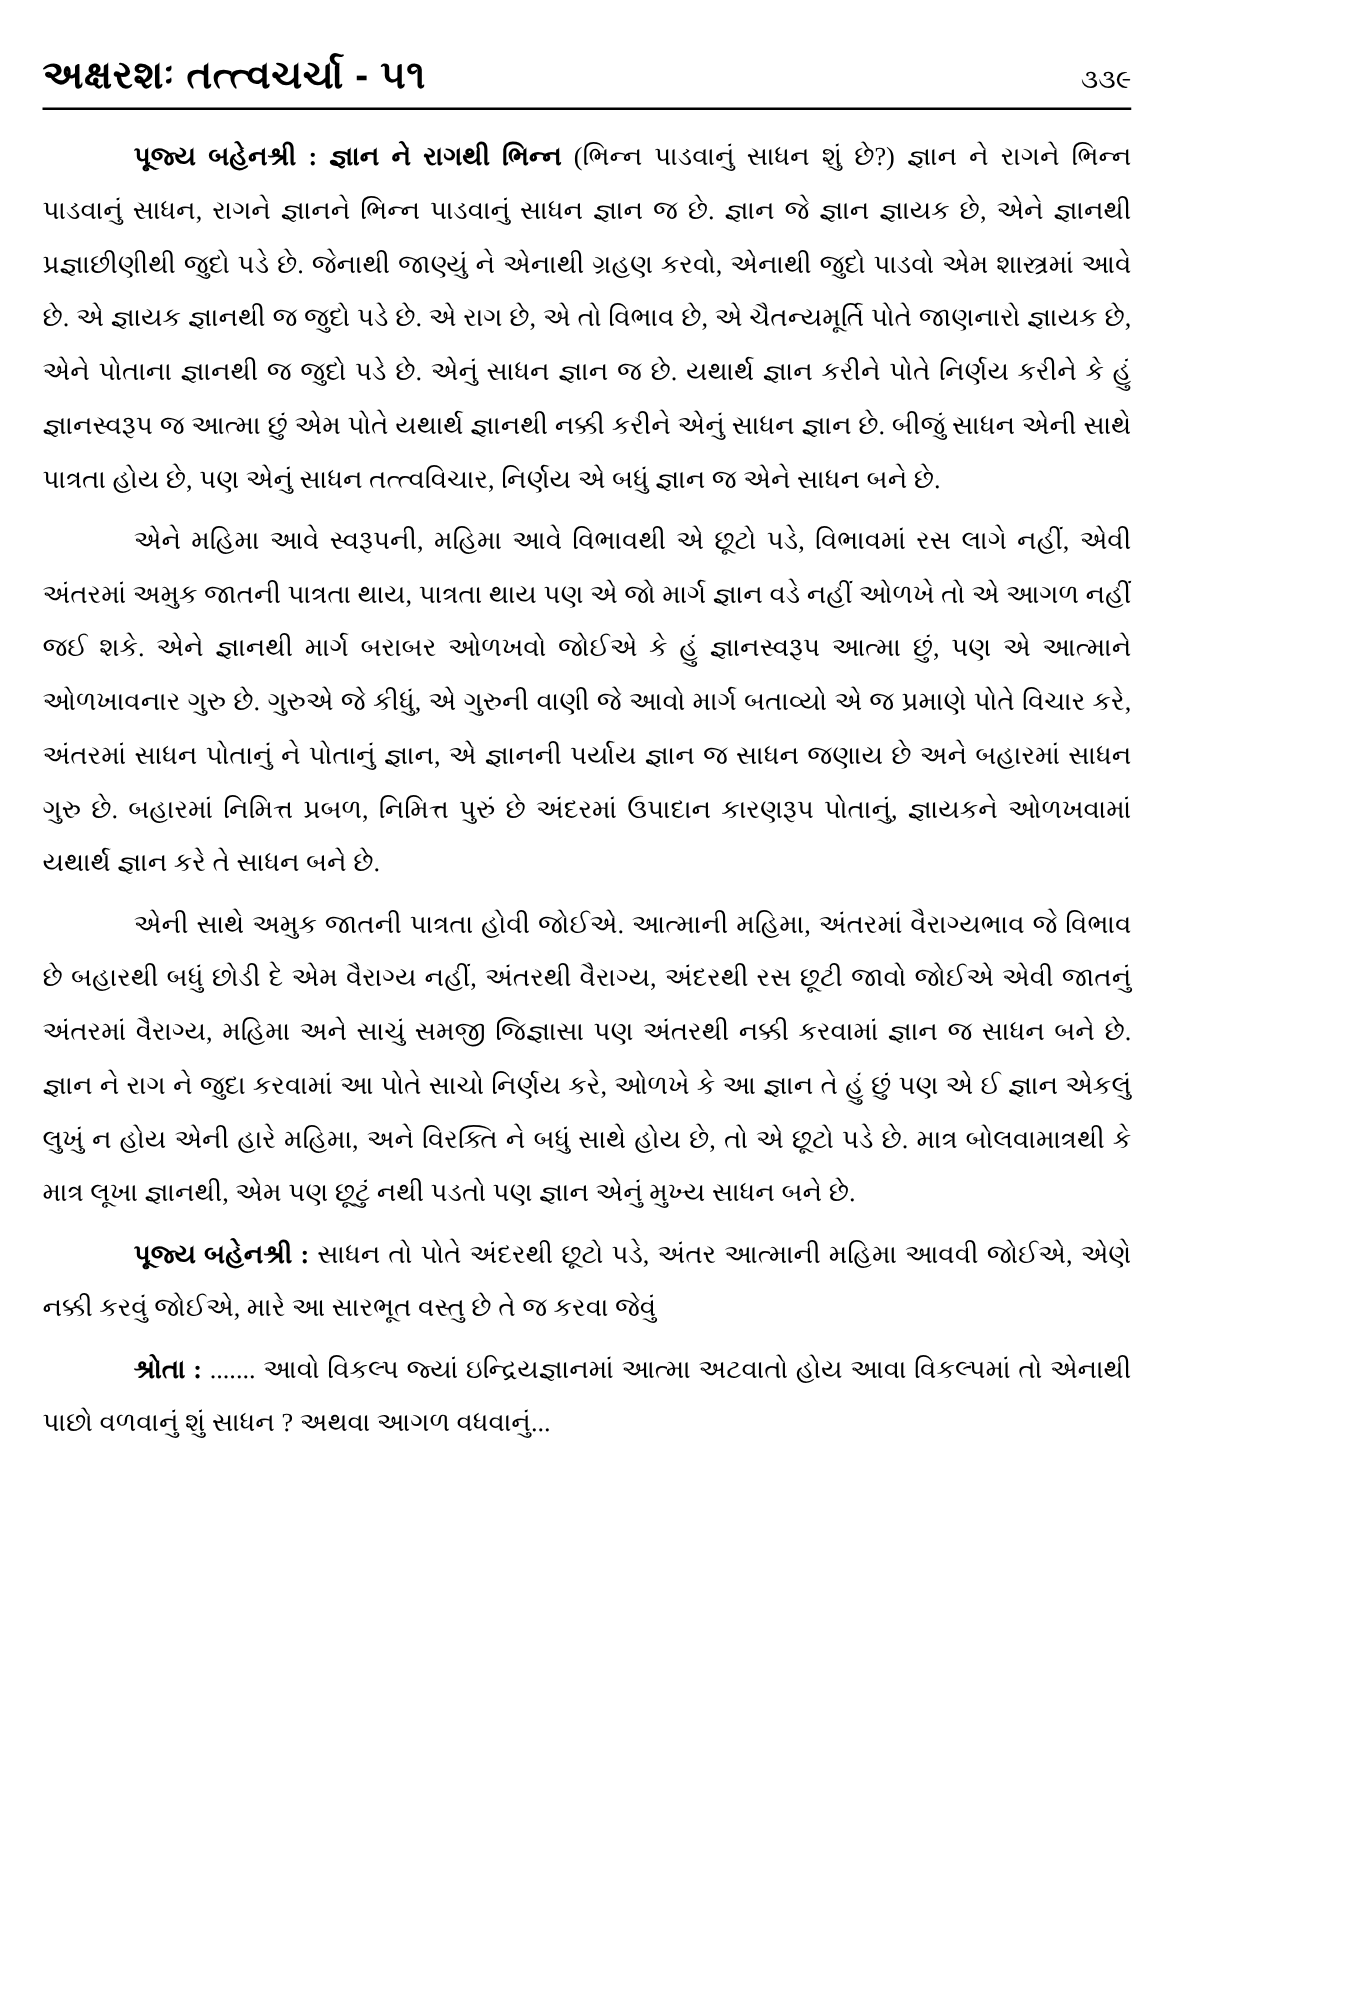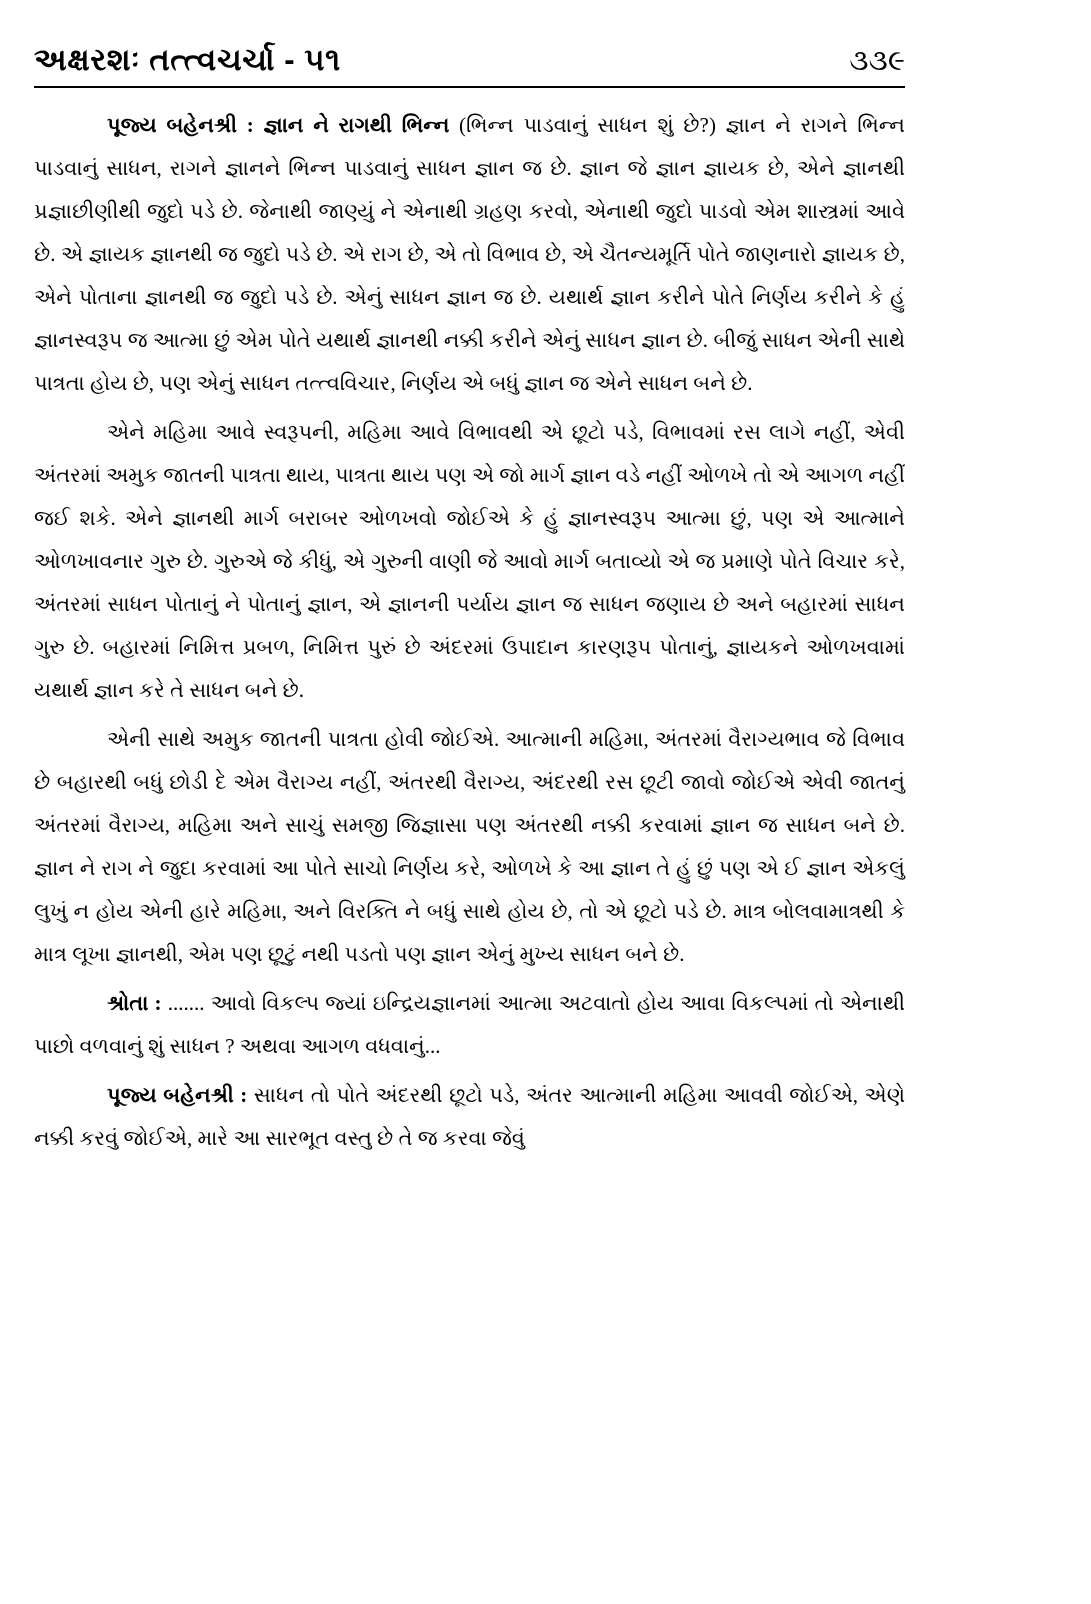--- a/index.html
+++ b/index.html
@@ -25,21 +25,21 @@
     border-bottom: 2px solid #000000;
   }
   .running-title {
     font-weight: bold;
     font-size: 31px;
     letter-spacing: 0.5px;
     font-family: "Liberation Sans", "DejaVu Sans", sans-serif;
   }
   .page-number {
     font-weight: normal;
-    font-size: 29px;
+    font-size: 21px;
     font-family: "Liberation Sans", "DejaVu Sans", sans-serif;
   }
   .page-body {
     margin-top: 16px;
     font-size: 21px;
     line-height: 43px;
     text-align: justify;
   }
   .page-body p {
     text-indent: 73px;
@@ -61,19 +61,19 @@
     </div>
 
     <div class="page-body">
 
       <p><span class="lead">પૂજ્ય બહેનશ્રી : જ્ઞાન ને રાગથી ભિન્ન</span> <span>(ભિન્ન પાડવાનું સાધન શું છે?) જ્ઞાન ને રાગને ભિન્ન પાડવાનું સાધન, રાગને જ્ઞાનને ભિન્ન પાડવાનું સાધન જ્ઞાન જ છે. જ્ઞાન જે જ્ઞાન જ્ઞાયક છે, એને જ્ઞાનથી પ્રજ્ઞાછીણીથી જુદો પડે છે. જેનાથી જાણ્યું ને એનાથી ગ્રહણ કરવો, એનાથી જુદો પાડવો એમ શાસ્ત્રમાં આવે છે. એ જ્ઞાયક જ્ઞાનથી જ જુદો પડે છે. એ રાગ છે, એ તો વિભાવ છે, એ ચૈતન્યમૂર્તિ પોતે જાણનારો જ્ઞાયક છે, એને પોતાના જ્ઞાનથી જ જુદો પડે છે. એનું સાધન જ્ઞાન જ છે. યથાર્થ જ્ઞાન કરીને પોતે નિર્ણય કરીને કે હું જ્ઞાનસ્વરૂપ જ આત્મા છું એમ પોતે યથાર્થ જ્ઞાનથી નક્કી કરીને એનું સાધન જ્ઞાન છે. બીજું સાધન એની સાથે પાત્રતા હોય છે, પણ એનું સાધન તત્ત્વવિચાર, નિર્ણય એ બધું જ્ઞાન જ એને સાધન બને છે.</span></p>
 
       <p><span class="lead"></span><span>એને મહિમા આવે સ્વરૂપની, મહિમા આવે વિભાવથી એ છૂટો પડે, વિભાવમાં રસ લાગે નહીં, એવી અંતરમાં અમુક જાતની પાત્રતા થાય, પાત્રતા થાય પણ એ જો માર્ગ જ્ઞાન વડે નહીં ઓળખે તો એ આગળ નહીં જઈ શકે. એને જ્ઞાનથી માર્ગ બરાબર ઓળખવો જોઈએ કે હું જ્ઞાનસ્વરૂપ આત્મા છું, પણ એ આત્માને ઓળખાવનાર ગુરુ છે. ગુરુએ જે કીધું, એ ગુરુની વાણી જે આવો માર્ગ બતાવ્યો એ જ પ્રમાણે પોતે વિચાર કરે, અંતરમાં સાધન પોતાનું ને પોતાનું જ્ઞાન, એ જ્ઞાનની પર્યાય જ્ઞાન જ સાધન જણાય છે અને બહારમાં સાધન ગુરુ છે. બહારમાં નિમિત્ત પ્રબળ, નિમિત્ત પુરું છે અંદરમાં ઉપાદાન કારણરૂપ પોતાનું, જ્ઞાયકને ઓળખવામાં યથાર્થ જ્ઞાન કરે તે સાધન બને છે.</span></p>
 
       <p><span class="lead"></span><span>એની સાથે અમુક જાતની પાત્રતા હોવી જોઈએ. આત્માની મહિમા, અંતરમાં વૈરાગ્યભાવ જે વિભાવ છે બહારથી બધું છોડી દે એમ વૈરાગ્ય નહીં, અંતરથી વૈરાગ્ય, અંદરથી રસ છૂટી જાવો જોઈએ એવી જાતનું અંતરમાં વૈરાગ્ય, મહિમા અને સાચું સમજી જિજ્ઞાસા પણ અંતરથી નક્કી કરવામાં જ્ઞાન જ સાધન બને છે. જ્ઞાન ને રાગ ને જુદા કરવામાં આ પોતે સાચો નિર્ણય કરે, ઓળખે કે આ જ્ઞાન તે હું છું પણ એ ઈ જ્ઞાન એકલું લુખું ન હોય એની હારે મહિમા, અને વિરક્તિ ને બધું સાથે હોય છે, તો એ છૂટો પડે છે. માત્ર બોલવામાત્રથી કે માત્ર લૂખા જ્ઞાનથી, એમ પણ છૂટું નથી પડતો પણ જ્ઞાન એનું મુખ્ય સાધન બને છે.</span></p>
 
+      <p><span class="lead">પૂજ્ય બહેનશ્રી :</span> <span>સાધન તો પોતે અંદરથી છૂટો પડે, અંતર આત્માની મહિમા આવવી જોઈએ, એણે નક્કી કરવું જોઈએ, મારે આ સારભૂત વસ્તુ છે તે જ કરવા જેવું</span></p>
+
       <p><span class="lead">શ્રોતા :</span> <span>....... આવો વિકલ્પ જ્યાં ઇન્દ્રિયજ્ઞાનમાં આત્મા અટવાતો હોય આવા વિકલ્પમાં તો એનાથી પાછો વળવાનું શું સાધન ? અથવા આગળ વધવાનું...</span></p>
-
-      <p><span class="lead">પૂજ્ય બહેનશ્રી :</span> <span>સાધન તો પોતે અંદરથી છૂટો પડે, અંતર આત્માની મહિમા આવવી જોઈએ, એણે નક્કી કરવું જોઈએ, મારે આ સારભૂત વસ્તુ છે તે જ કરવા જેવું</span></p>
 
     </div>
   </div>
 </div>
 
 </body></html>

